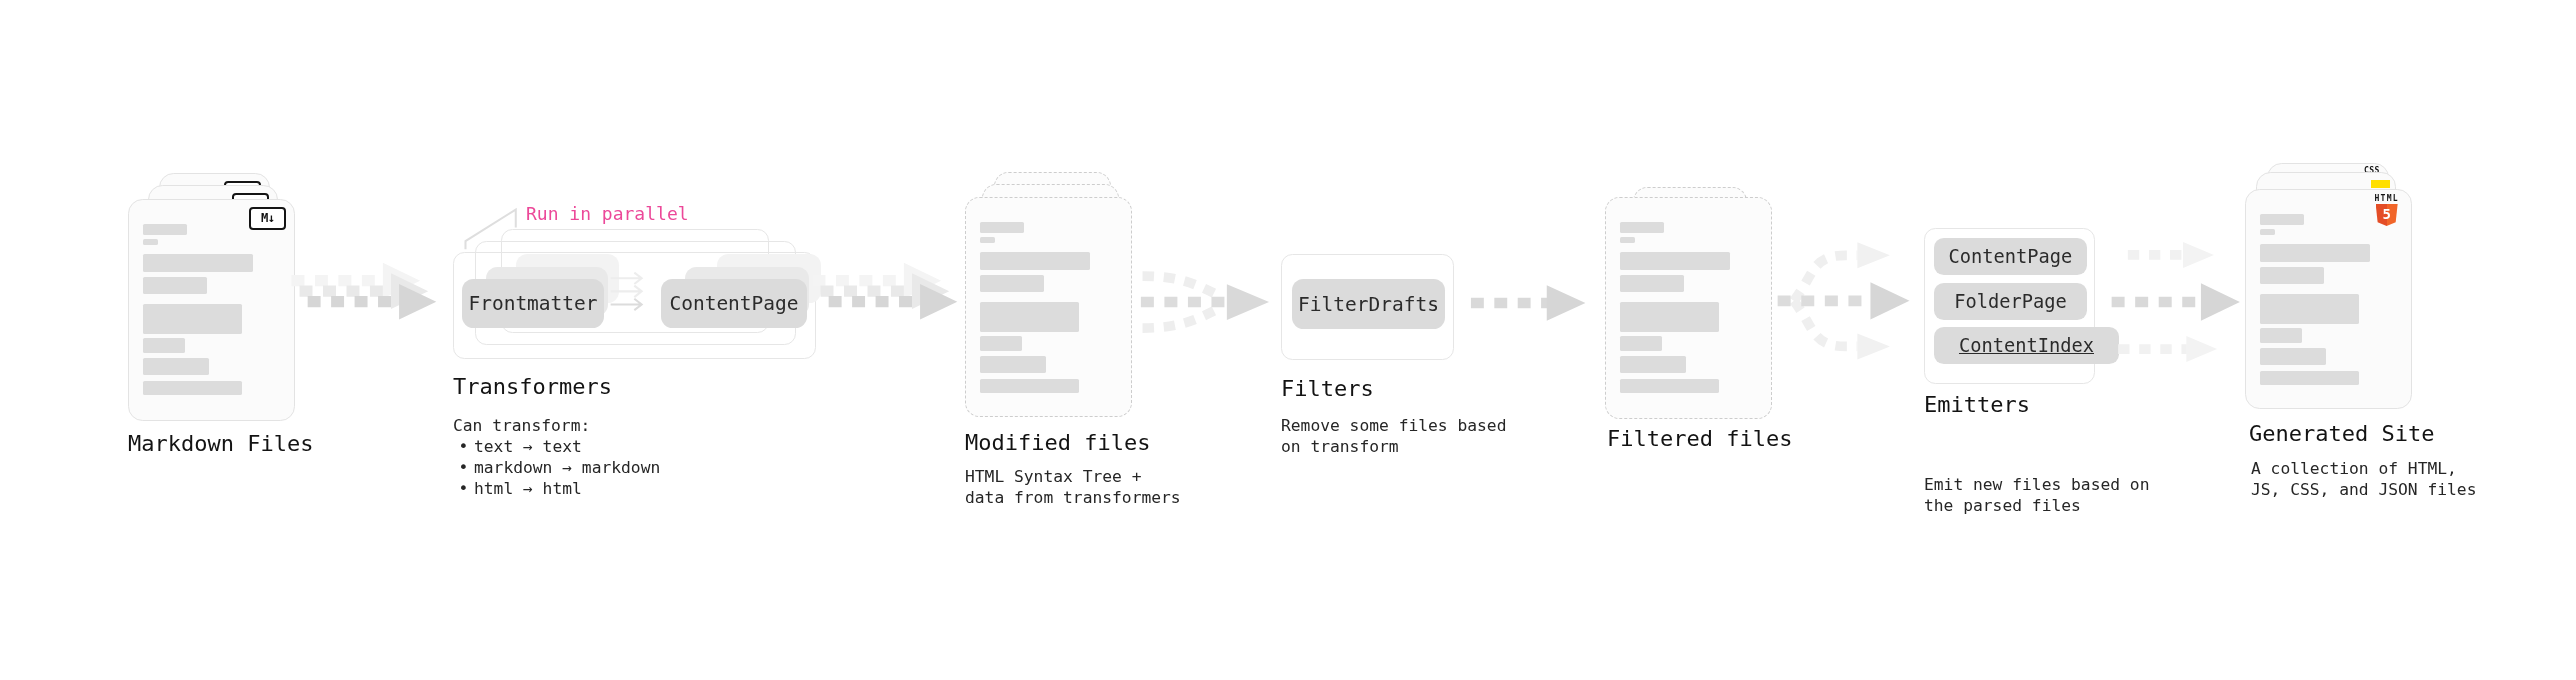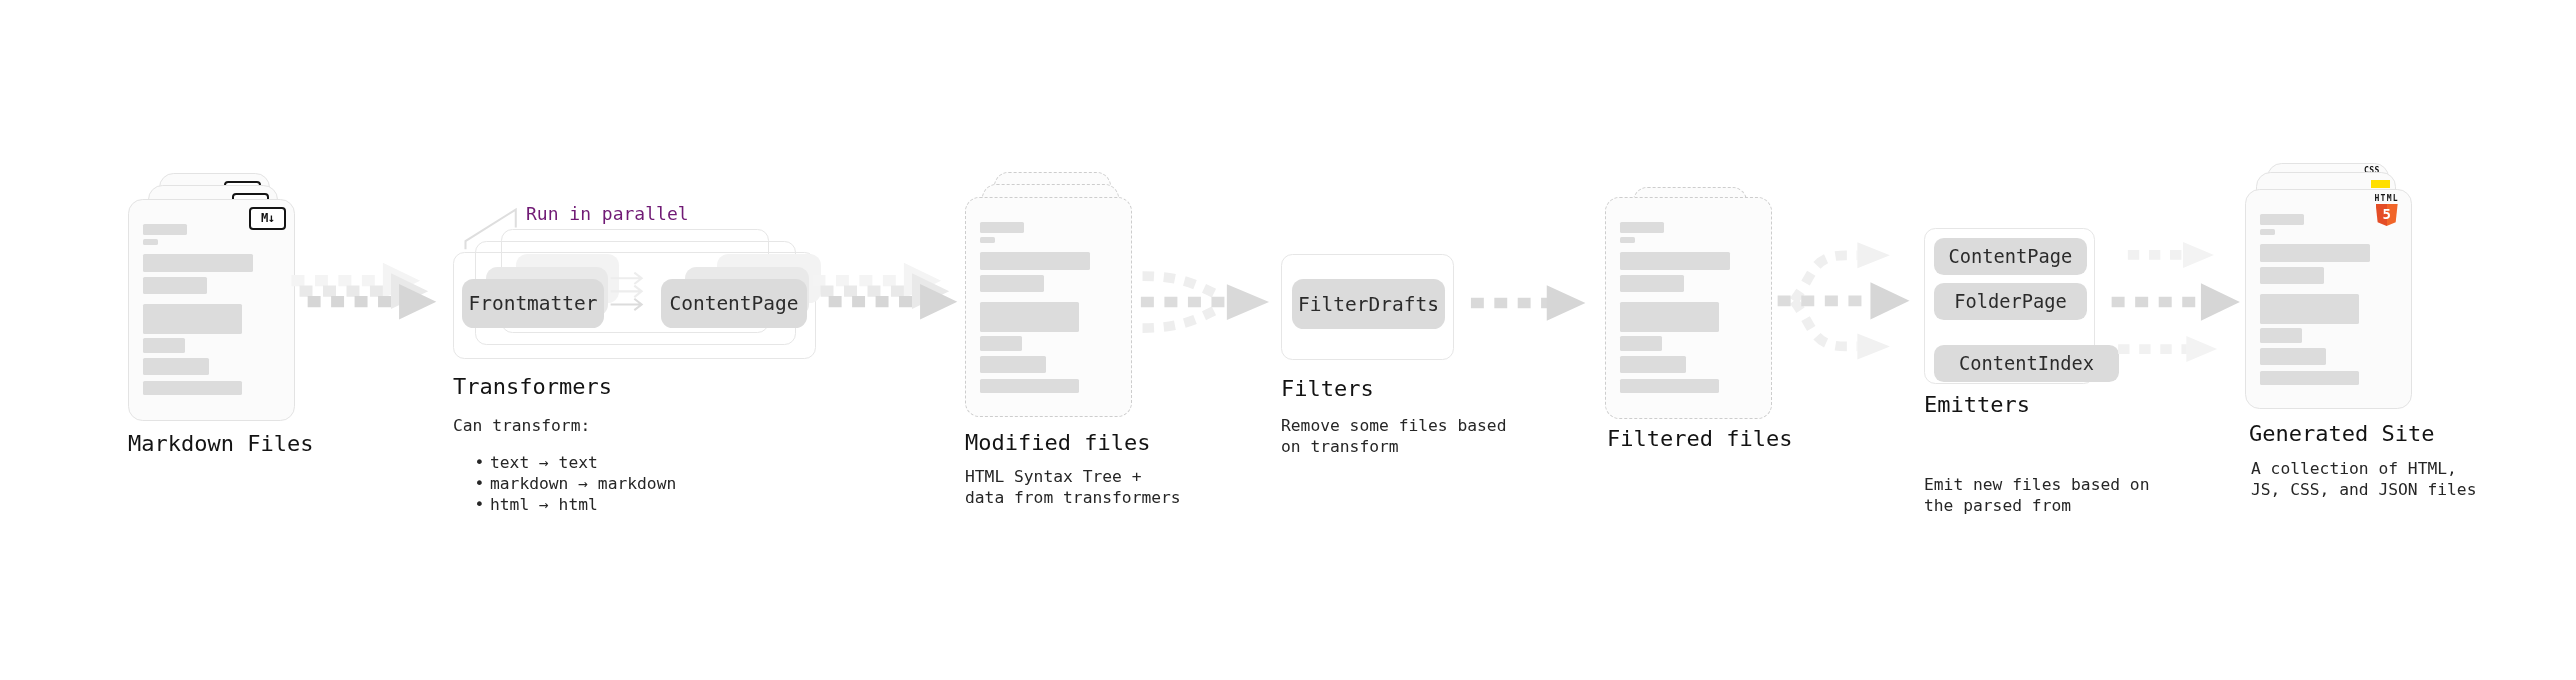--- a/index.html
+++ b/index.html
@@ -32,24 +32,24 @@
   .obox{position:absolute;box-sizing:border-box;border:1.6px solid #e6e6e6;border-radius:11.4px;background:transparent;}
   .pill{position:absolute;box-sizing:border-box;border-radius:11.4px;background:#dbdbdb;display:flex;
         align-items:center;justify-content:center;font-size:19.5px;color:#2b2b2b;}
   .pill.ghost1{background:#e9e9e9;}
   .pill.ghost2{background:#f3f3f3;}
   .pill.small{font-size:18.7px;border-radius:9.8px;}
 
   
   .heading{position:absolute;font-size:22px;line-height:24.4px;color:#131313;white-space:nowrap;}
   .desc{position:absolute;font-size:16.3px;line-height:21px;color:#262626;white-space:nowrap;}
-  .bullets{list-style:none;margin:16px;padding:0;}
+  .bullets{list-style:none;margin:0;padding:0;}
   .bullets li{white-space:nowrap;}
   .bullet-char{display:inline-block;width:21px;text-align:center;}
-  .note{position:absolute;font-size:18px;color:#701a75;white-space:nowrap;}
+  .note{position:absolute;font-size:18px;color:#ec4899;white-space:nowrap;}
   svg{position:absolute;overflow:visible;}
 </style>
 </head>
 <body>
 
 <div class="canvas">
 
   <div>
     <div class="file-card" style="left:159px;top:173px;width:111px;height:222px;">
       <div class="md-badge">
@@ -221,27 +221,27 @@
   </svg>
 
   <div>
     <div class="obox" style="left:1924px;top:228px;width:171px;height:156px;"></div>
     <div class="pill small" style="left:1934px;top:238px;width:153px;height:37px;">
       <span>ContentPage</span>
     </div>
     <div class="pill small" style="left:1934px;top:283px;width:153px;height:37px;">
       <span>FolderPage</span>
     </div>
-    <div class="pill small" style="left:1934px;top:345px;width:185px;height:37px;">
+    <div class="pill small" style="left:1934px;top:327px;width:185px;height:37px;text-decoration:underline;">
       <span>ContentIndex</span>
     </div>
     <div class="heading" style="left:1924px;top:393px;text-align:right;">Emitters</div>
     <div class="desc" style="left:1924px;top:431px;margin-top:43px;">
       <div>Emit new files based on</div>
-      <div>the parsed from</div>
+      <div>the parsed files</div>
     </div>
   </div>
 
   <svg style="left:2110px;top:232px;" width="138" height="140" viewBox="0 0 170 172">
     <line x1="22" y1="28" x2="92" y2="28" stroke="#f1f1f1" stroke-width="12" stroke-dasharray="14 12"></line>
     <polygon points="90,12 128,28 90,44" fill="#f3f3f3"></polygon>
     <line x1="2" y1="86" x2="114" y2="86" stroke="#d9d9d9" stroke-width="13" stroke-dasharray="16 13"></line>
     <polygon points="112,63 160,86 112,109" fill="#d6d6d6"></polygon>
     <line x1="10" y1="144" x2="96" y2="144" stroke="#f1f1f1" stroke-width="12" stroke-dasharray="14 12"></line>
     <polygon points="94,128 132,144 94,160" fill="#f3f3f3"></polygon>

